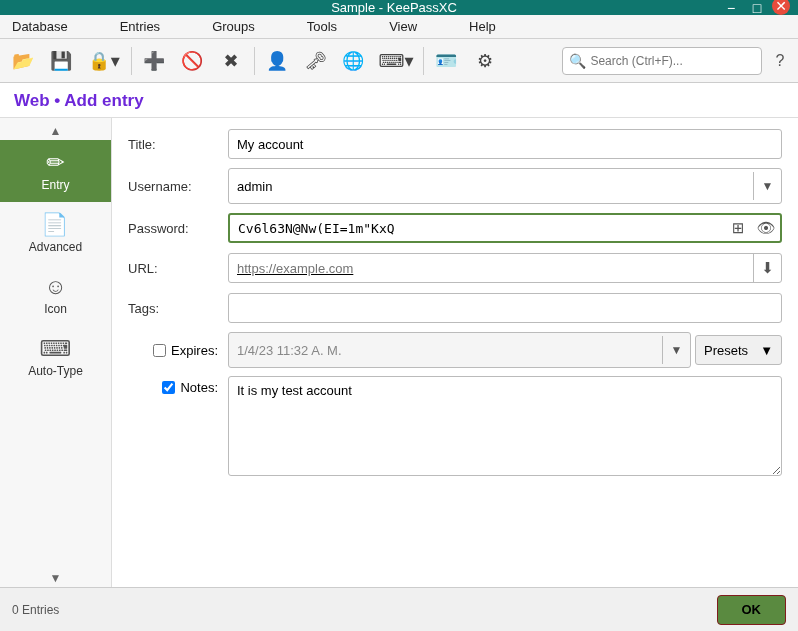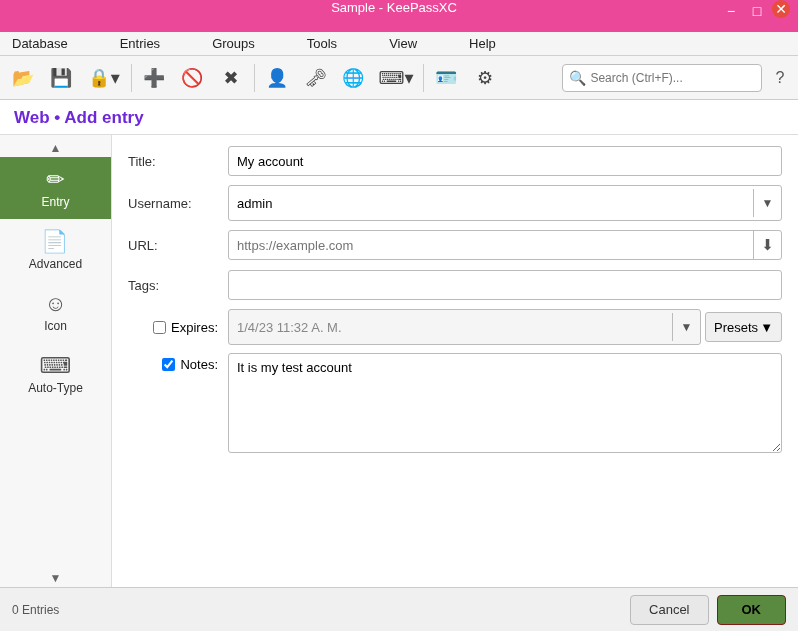--- a/index.html
+++ b/index.html
@@ -9,26 +9,26 @@
       background: #f0f0f0;
       width: 798px;
       height: 631px;
       overflow: hidden;
       display: flex;
       flex-direction: column;
     }
 
     
     .title-bar {
-      background: #ec4899;
+      background: #0f766e;
       color: #fff;
       display: flex;
-      align-items: flex-start;
+      align-items: center;
       justify-content: space-between;
-      height: 32px;
+      height: 15px;
       padding: 0 8px;
       flex-shrink: 0;
     }
     .title-bar-title {
       font-size: 13px;
       flex: 1;
       text-align: center;
     }
     .title-bar-controls {
       display: flex;
@@ -263,20 +263,21 @@
       border: 1px solid #bbb;
       border-radius: 3px;
       background: #fff;
       height: 30px;
     }
     .url-wrapper input {
       flex: 1;
       border: none; outline: none;
       padding: 0 8px; font-size: 13px;
       background: transparent;
+      text-decoration: underline;
     }
     .url-btn {
       width: 28px; height: 28px;
       border: none; background: transparent;
       cursor: pointer; color: #555; font-size: 15px;
       border-left: 1px solid #bbb;
       display: flex; align-items: center; justify-content: center;
     }
 
     
@@ -311,21 +312,21 @@
     }
     .presets-btn {
       height: 30px;
       border: 1px solid #bbb;
       border-radius: 3px;
       background: #f0f0f0;
       cursor: pointer;
       font-size: 13px;
       padding: 0 8px;
       margin-left: 4px;
-      display: flex; align-items: center; gap: 2px;
+      display: flex; align-items: center; gap: 12px;
     }
 
     
     .notes-row {
       display: flex; align-items: flex-start; margin-bottom: 20px;
     }
     .notes-label-wrap {
       width: 90px;
       display: flex; align-items: center; justify-content: flex-end;
       margin-right: 10px; flex-shrink: 0; padding-top: 4px;
@@ -346,21 +347,20 @@
 
     
     .bottom-bar {
       background: #f0f0f0;
       border-top: 1px solid #ccc;
       display: flex;
       align-items: center;
       justify-content: flex-end;
       height: 44px;
       padding: 0 12px;
-      gap: 8px;
       flex-shrink: 0;
     }
     .btn-cancel {
       height: 30px; padding: 0 18px;
       border: 1px solid #bbb; border-radius: 4px;
       background: #e8e8e8; cursor: pointer; font-size: 13px; color: #333;
     }
     .btn-ok {
       height: 30px; padding: 0 24px;
       border: 1px solid #7f1d1d; border-radius: 4px;
@@ -450,20 +450,28 @@
     </div>
 
     <div class="form-row">
       <label class="form-label">Username:</label>
       <div class="username-wrapper">
         <input type="text" value="admin" style="">
         <button class="dropdown-btn">▼</button>
       </div>
     </div>
 
+    <div class="form-row">
+      <label class="form-label">Password:</label>
+      <div class="password-field-wrapper">
+        <input type="text" value="Cv6l63N@Nw(EI=1m&quot;KxQ" style="">
+        <button class="pw-btn" title="Generate">⊞</button>
+        <button class="pw-btn" title="Show/Hide">👁</button>
+      </div>
+    </div>
 
     <div class="form-row">
       <label class="form-label">URL:</label>
       <div class="url-wrapper">
         <input type="text" placeholder="https://example.com" style="">
         <button class="url-btn" title="Download">⬇</button>
       </div>
     </div>
 
     <div class="form-row">
@@ -492,15 +500,14 @@
         <label for="notes-cb">Notes:</label>
       </div>
       <textarea class="notes-textarea" style="">It is my test account</textarea>
     </div>
 
   </div>
 </div>
 
 <div class="bottom-bar">
   <span style="margin-right:auto; font-size:12px; color:#555;">0 Entries</span>
-  <button class="btn-cancel">Cancel</button>
   <button class="btn-ok">OK</button>
 </div>
 
 </body></html>

